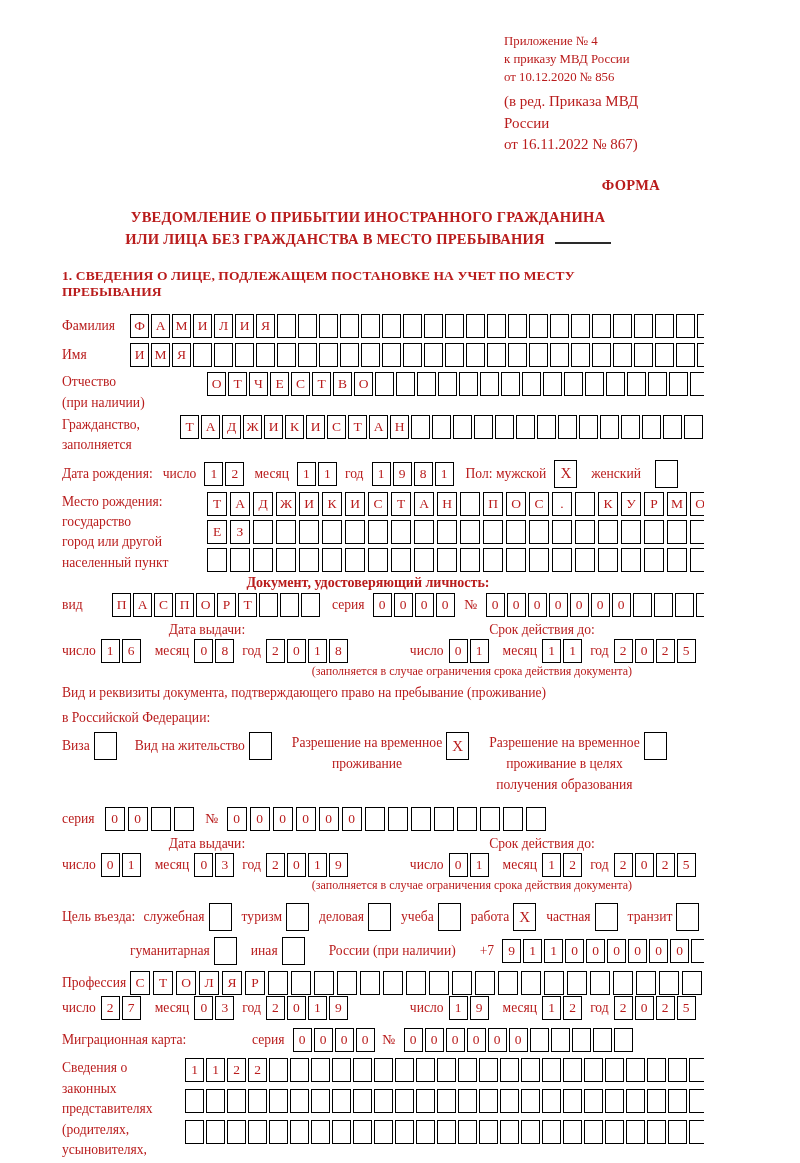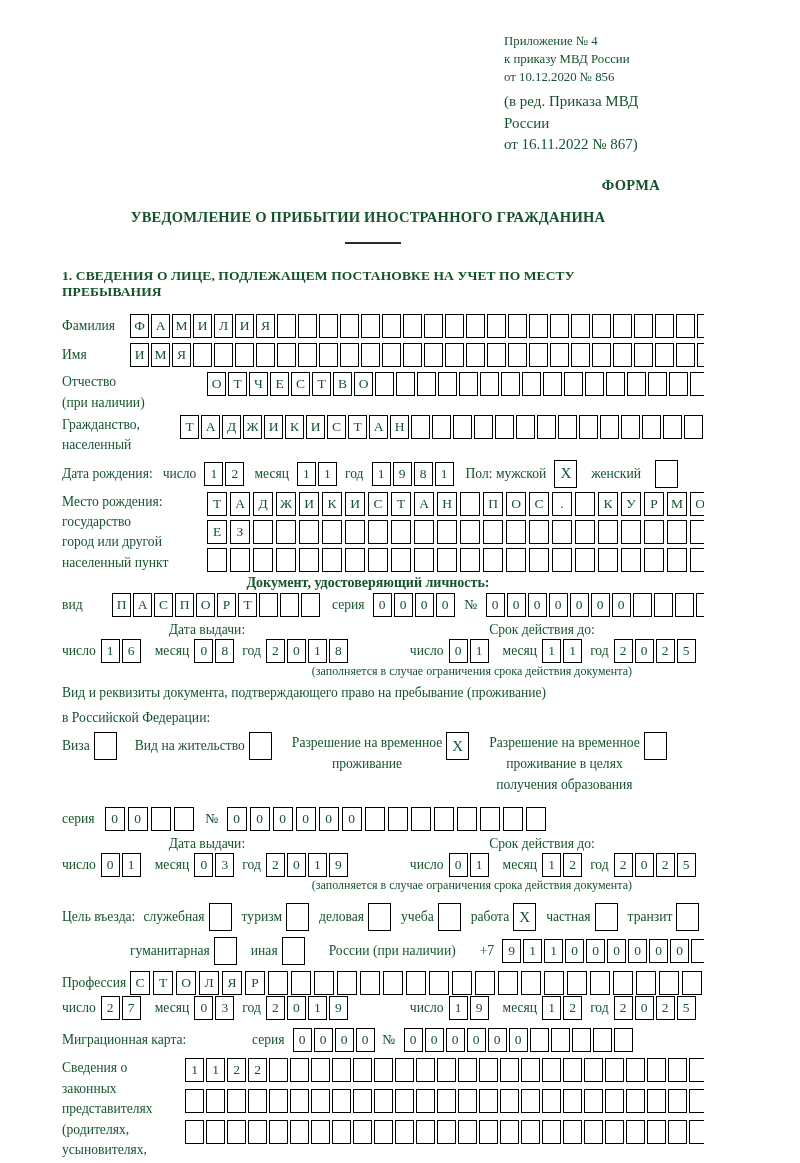--- a/index.html
+++ b/index.html
@@ -1,17 +1,17 @@
 <!DOCTYPE html>
 <html><head>
 <meta charset="utf-8">
 <style>
   html,body{margin:0;padding:0;background:#fff;}
   .page{width:704px;height:1163px;box-sizing:border-box;padding:32px 30px 0 62px;
-        font-family:"Liberation Serif",serif;color:#14532d;background:#fff;overflow:hidden;}
+        font-family:"Liberation Serif",serif;color:#b91c1c;background:#fff;overflow:hidden;}
   
   .appendix{width:170px;margin-left:auto;font-size:12.8px;line-height:1.42;}
   .appendix .rev{margin-top:5px;font-size:15px;}
   .forma{margin-top:22px;text-align:right;padding-right:14px;font-weight:700;font-size:14.5px;letter-spacing:.3px;}
   .title{margin-top:13px;text-align:center;font-weight:700;font-size:14.6px;line-height:1.5;letter-spacing:.2px;}
   .tunder{display:inline-block;width:56px;border-bottom:2.2px solid #2a2a2a;margin-left:10px;}
   .sech{margin-top:17px;font-weight:700;font-size:13.5px;letter-spacing:.1px;}
   
   .frow{display:flex;align-items:center;font-size:13.6px;}
   .fstart{align-items:flex-start;}
@@ -63,21 +63,21 @@
       <div>(в ред. Приказа МВД России</div>
       <div>от 16.11.2022 № 867)</div>
     </div>
   </div>
 
   <div class="forma">ФОРМА</div>
 
   <div class="title">
     <div>УВЕДОМЛЕНИЕ О ПРИБЫТИИ ИНОСТРАННОГО ГРАЖДАНИНА</div>
     <div>
-      <span class="tunder"></span>
+      <span>ИЛИ ЛИЦА БЕЗ ГРАЖДАНСТВА В МЕСТО ПРЕБЫВАНИЯ</span><span class="tunder"></span>
     </div>
   </div>
 
   <div class="sech">1. СВЕДЕНИЯ О ЛИЦЕ, ПОДЛЕЖАЩЕМ ПОСТАНОВКЕ НА УЧЕТ ПО МЕСТУ ПРЕБЫВАНИЯ</div>
 
   <div class="frow mt14">
     <span class="lbl w68">Фамилия</span>
     <span class="cells">
         <span class="cell">Ф</span>
         <span class="cell">А</span>
@@ -179,21 +179,21 @@
         <span class="cell"></span>
         <span class="cell"></span>
         <span class="cell"></span>
         <span class="cell"></span>
       </span>
   </div>
 
   <div class="frow fstart mt2">
     <span class="lbl w118 lblcol">
       <span style="display:block">Гражданство,</span>
-      <span style="display:block">населенный</span>
+      <span style="display:block">заполняется</span>
     </span>
     <span class="cells">
         <span class="cell">Т</span>
         <span class="cell">А</span>
         <span class="cell">Д</span>
         <span class="cell">Ж</span>
         <span class="cell">И</span>
         <span class="cell">К</span>
         <span class="cell">И</span>
         <span class="cell">С</span>

